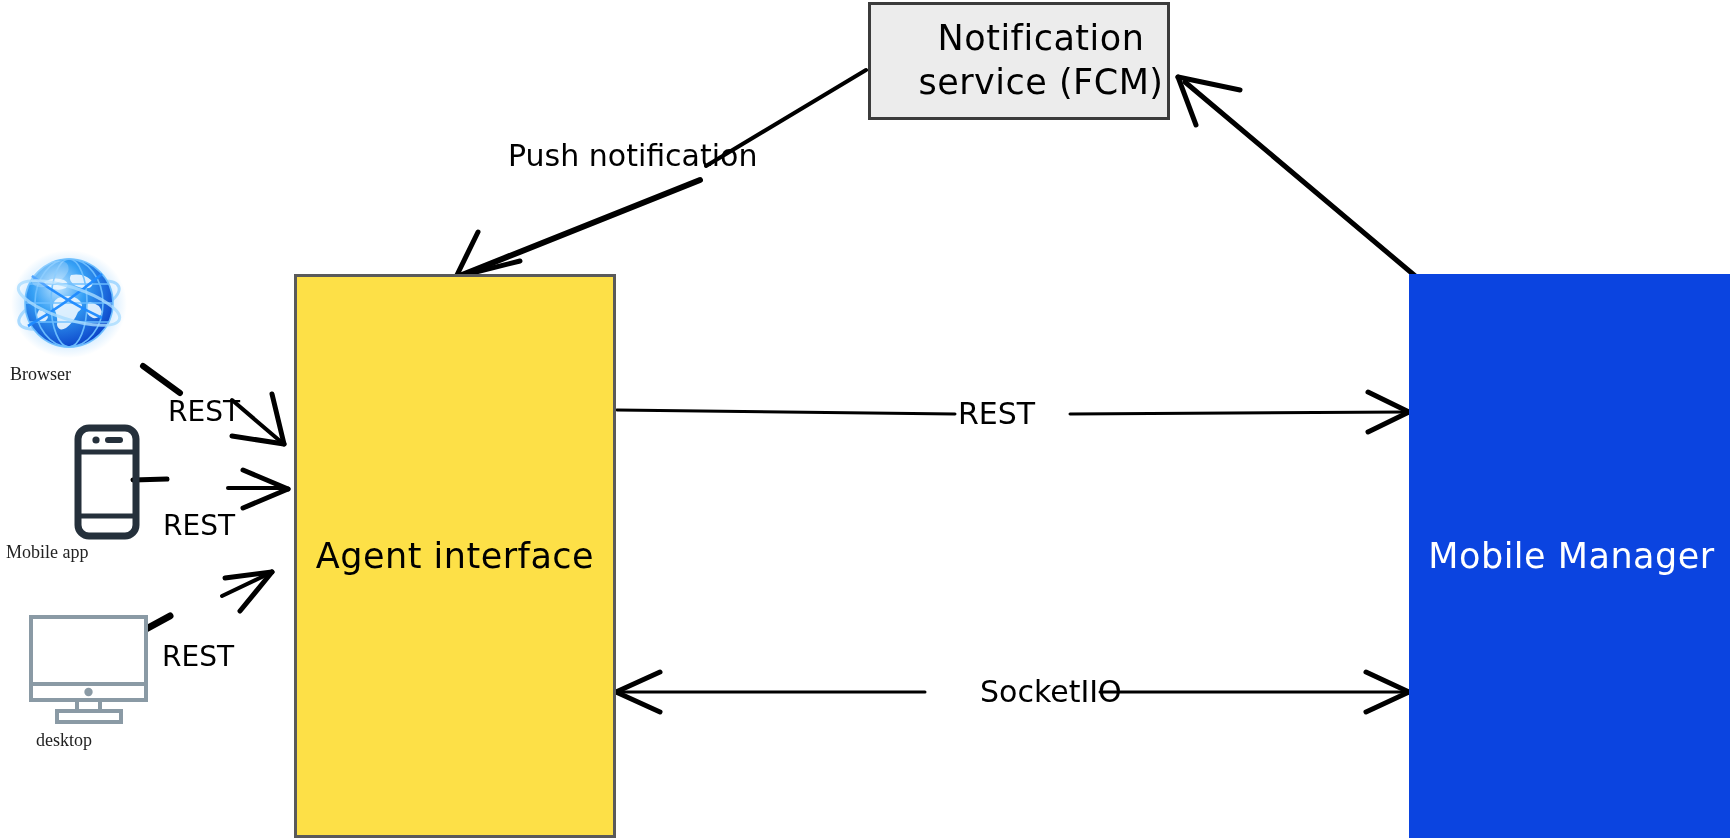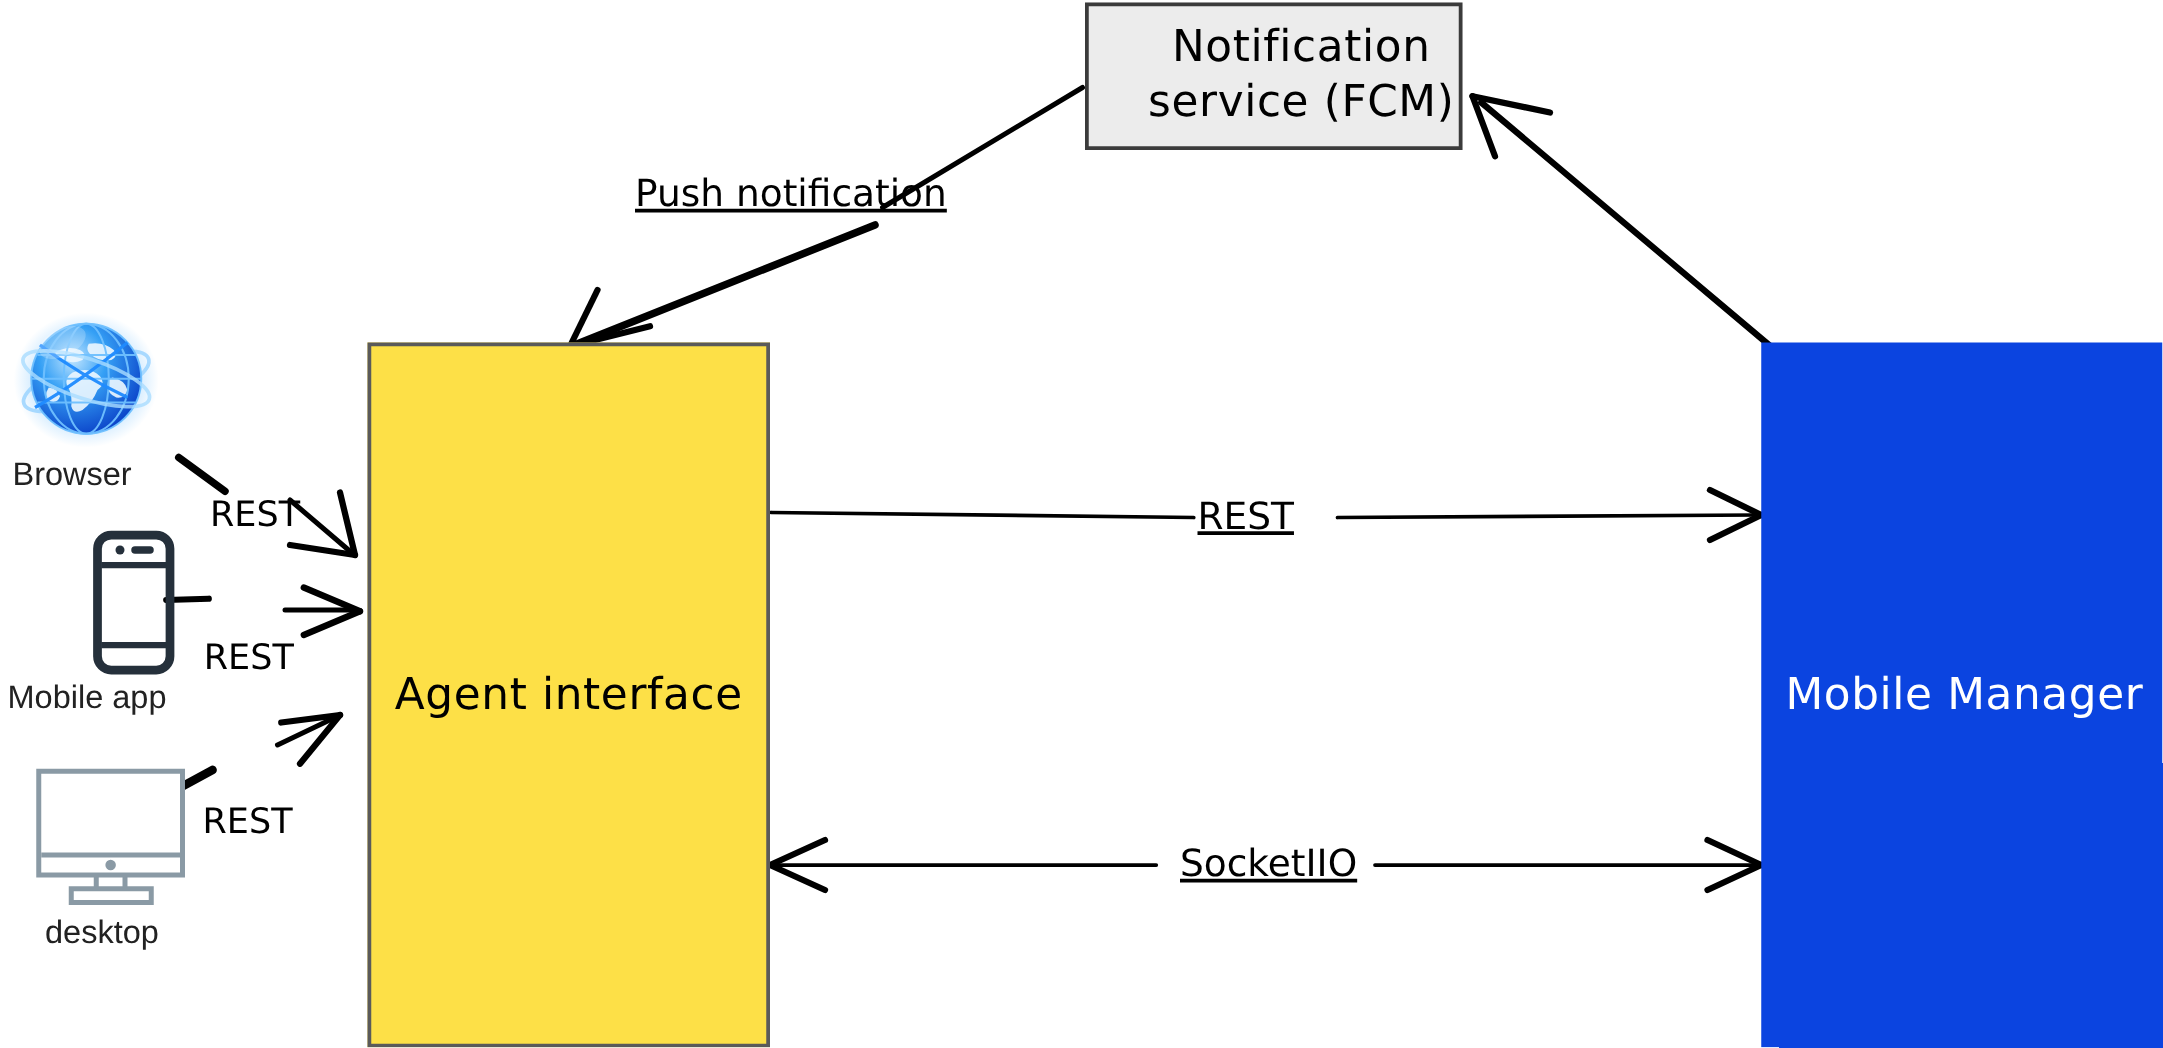--- a/index.html
+++ b/index.html
@@ -23,25 +23,24 @@
     height: 838px;
   }
   .box-label {
     font-family: "DejaVu Sans", sans-serif;
     font-size: 35px;
     letter-spacing: 0.5px;
   }
   .edge-label {
     font-family: "DejaVu Sans", sans-serif;
     font-size: 30px;
-    text-decoration: underline;
   }
   .node-caption {
-    font-family: Liberation Sans, sans-serif;
-    font-size: 26px;
+    font-family: Liberation Serif, serif;
+    font-size: 18px;
     fill: #222222;
   }
   .rest-label {
     font-family: "DejaVu Sans", sans-serif;
     font-size: 28px;
     fill: #000000;
   }
 </style>
 </head>
 <body>
@@ -117,21 +116,21 @@
   <div style="position:absolute; left:1409px; top:274px; width:325px; height:564px;
               background:#0b44e0; box-sizing:border-box;
               display:flex; align-items:center; justify-content:center;">
     <div class="box-label" style="color:#ffffff;">Mobile Manager</div>
   </div>
 
   <div class="edge-label" style="position:absolute; left:508px; top:138px; color:#000; white-space:nowrap;">Push notification</div>
 
   <div class="edge-label" style="position:absolute; left:958px; top:396px; color:#000; white-space:nowrap;">REST</div>
 
-  <div class="edge-label" style="position:absolute; left:944px; top:674px; color:#000; white-space:nowrap;">SocketIIO</div>
+  <div class="edge-label" style="position:absolute; left:980px; top:674px; color:#000; white-space:nowrap;">SocketIIO</div>
 
   <div class="rest-label" style="position:absolute; left:168px; top:395px; color:#000; white-space:nowrap;">REST</div>
 
   <div class="rest-label" style="position:absolute; left:163px; top:509px; color:#000; white-space:nowrap;">REST</div>
 
   <div class="rest-label" style="position:absolute; left:162px; top:640px; color:#000; white-space:nowrap;">REST</div>
 
   <div style="position:absolute; left:8px; top:248px; width:122px; height:150px;">
     <svg width="122" height="112" viewBox="0 0 122 112">
       <defs>

